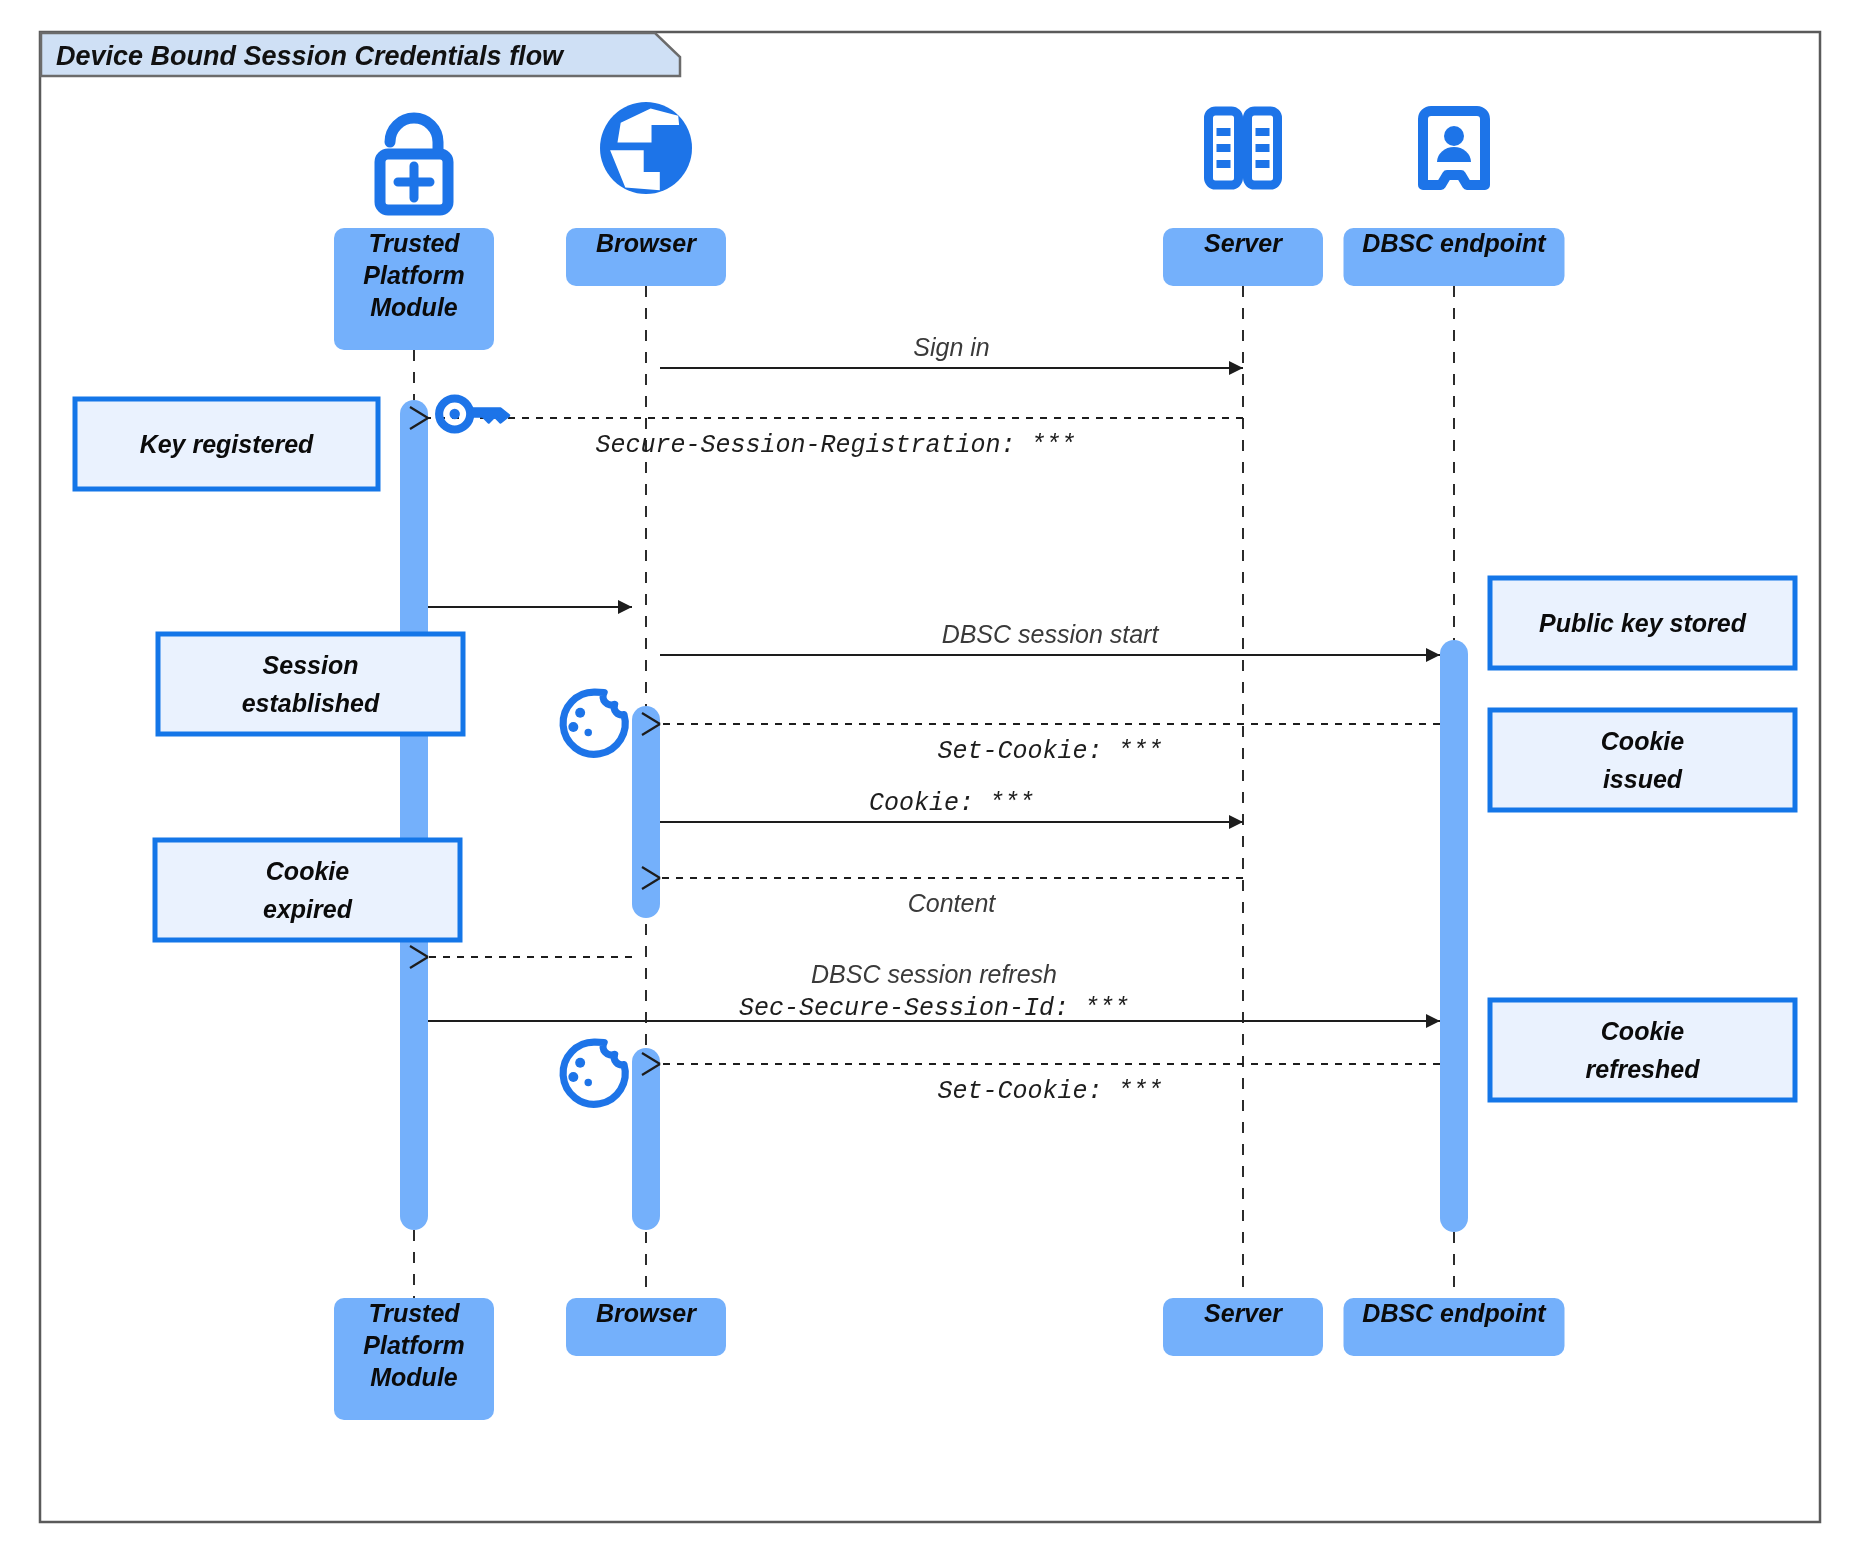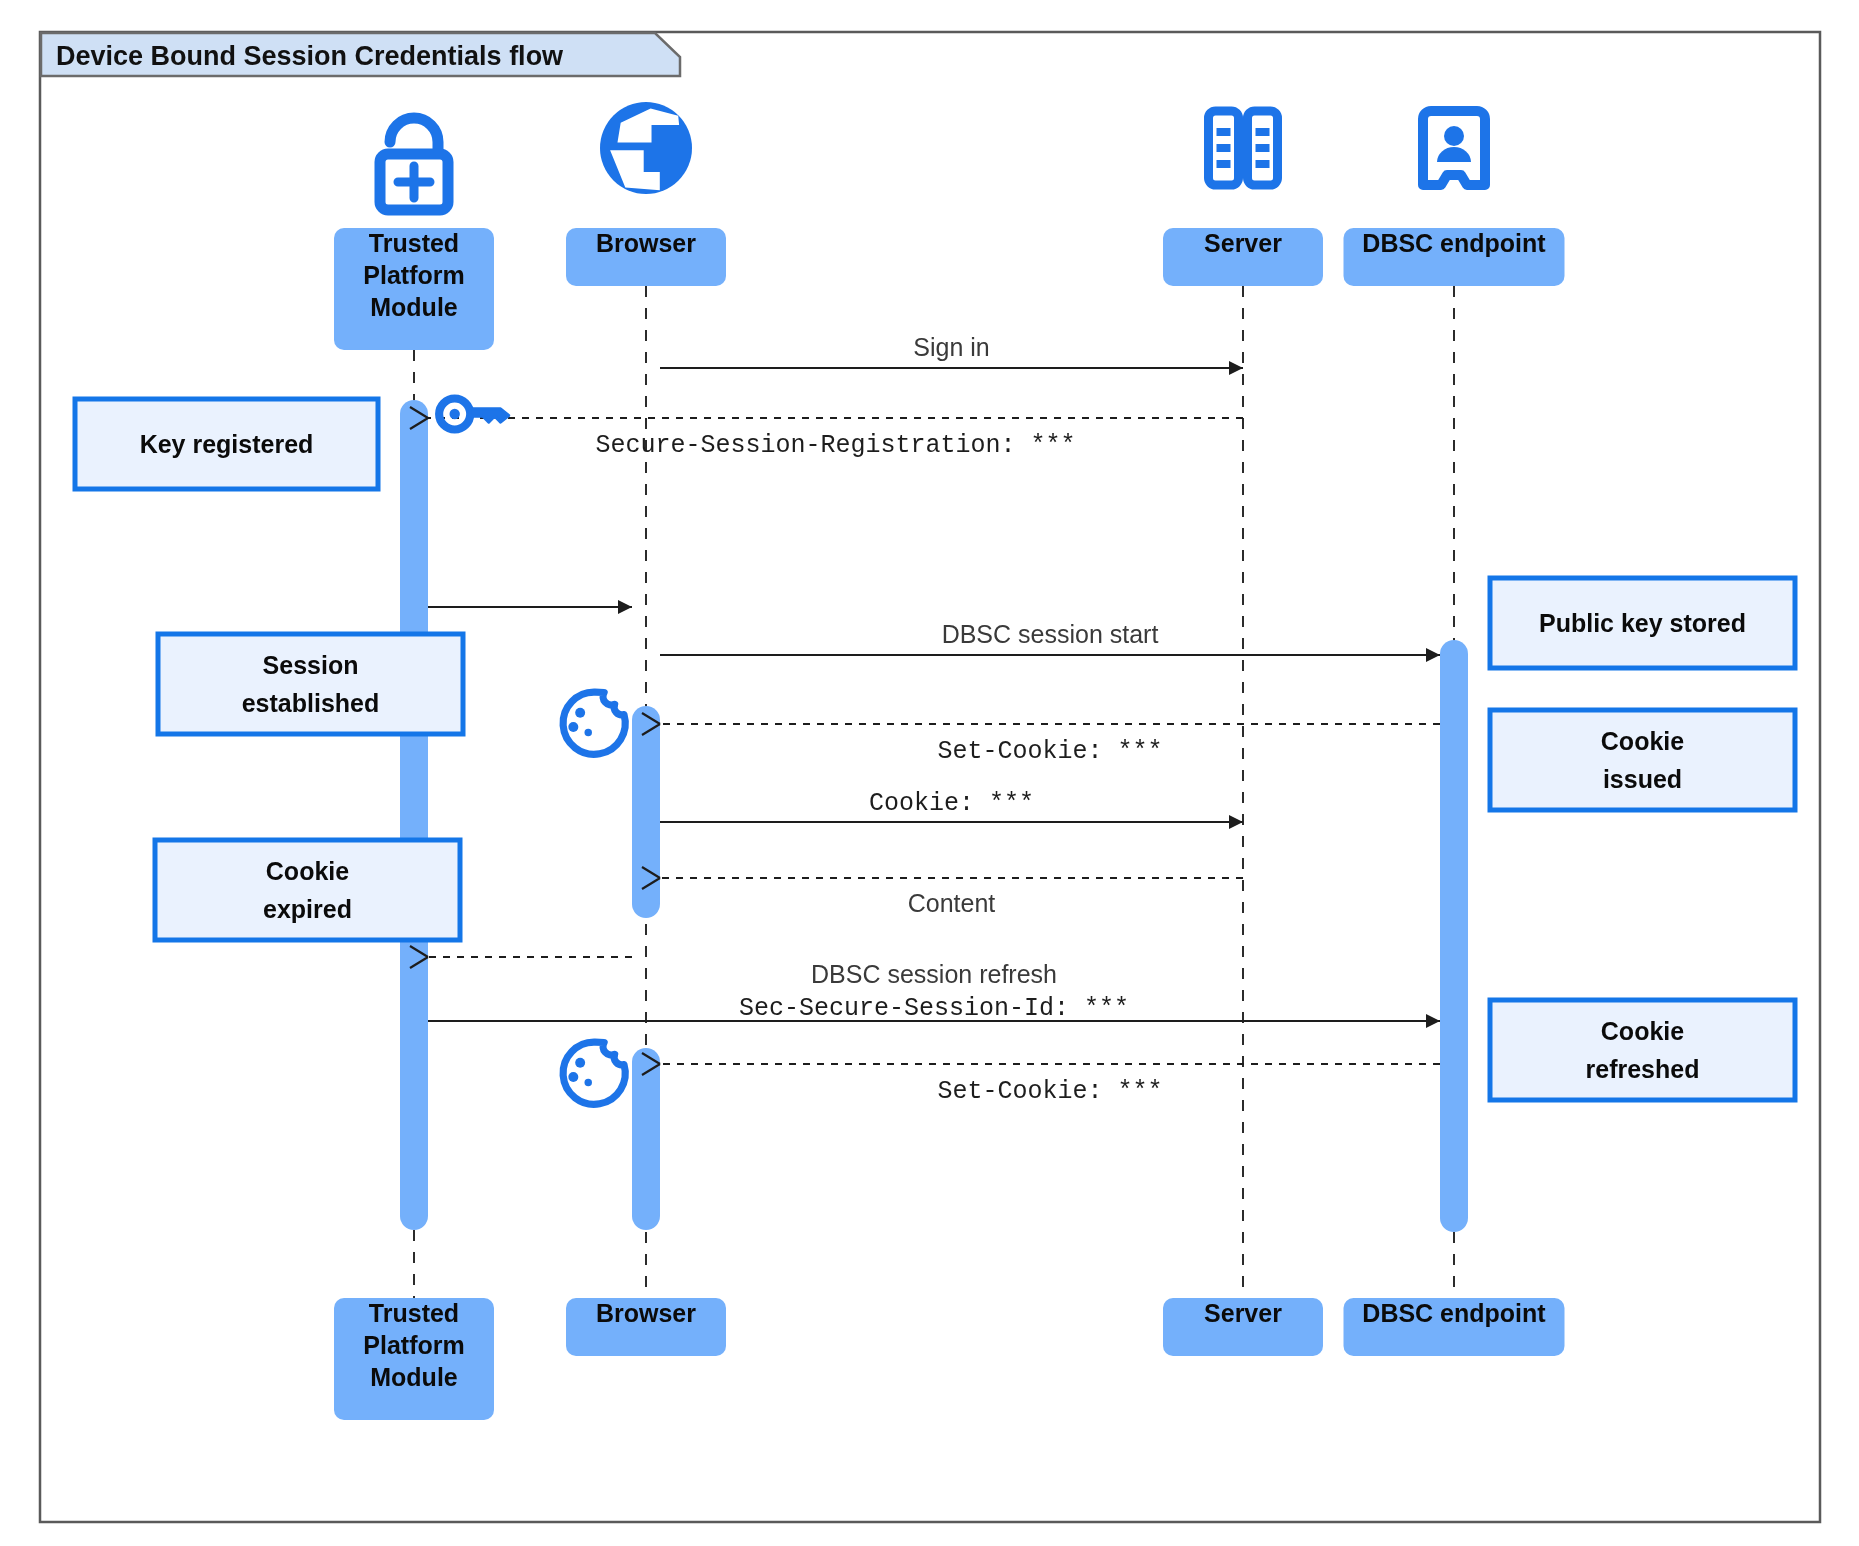--- a/index.html
+++ b/index.html
@@ -1,17 +1,17 @@
 <!DOCTYPE html>
 <html><head>
 <meta charset="utf-8">
 <style>
   html,body{margin:0;padding:0;background:#ffffff;}
   body{font-family:"Liberation Sans",sans-serif;}
-  #stage{position:relative;width:1859px;height:1546px;background:#ffffff;overflow:hidden;}
+  #stage{position:relative;width:1859px;height:1546px;background:#ffffff;overflow:hidden;font-style:italic;}
   #diagram{position:absolute;left:0;top:0;width:1859px;height:1546px;}
   .frame-outline{fill:none;stroke:#5a5a5a;stroke-width:2.5;}
   .title-tab{fill:#cfe0f5;stroke:#6b6b6b;stroke-width:2.5;}
   .title-text{font-family:"Liberation Sans",sans-serif;font-weight:bold;font-size:27px;fill:#111111;}
   .lifeline{stroke:#2b2b2b;stroke-width:2;stroke-dasharray:11 11;fill:none;}
   .pbox{fill:#74b0fb;stroke:none;}
   .plabel{font-family:"Liberation Sans",sans-serif;font-weight:bold;font-size:25px;fill:#0b0b0b;text-anchor:middle;}
   .activation{fill:#74b0fb;stroke:none;}
   .note-box{fill:#eaf2fe;stroke:#1476e8;stroke-width:5;}
   .note-text{font-family:"Liberation Sans",sans-serif;font-weight:bold;font-size:25px;fill:#0b0b0b;text-anchor:middle;}

